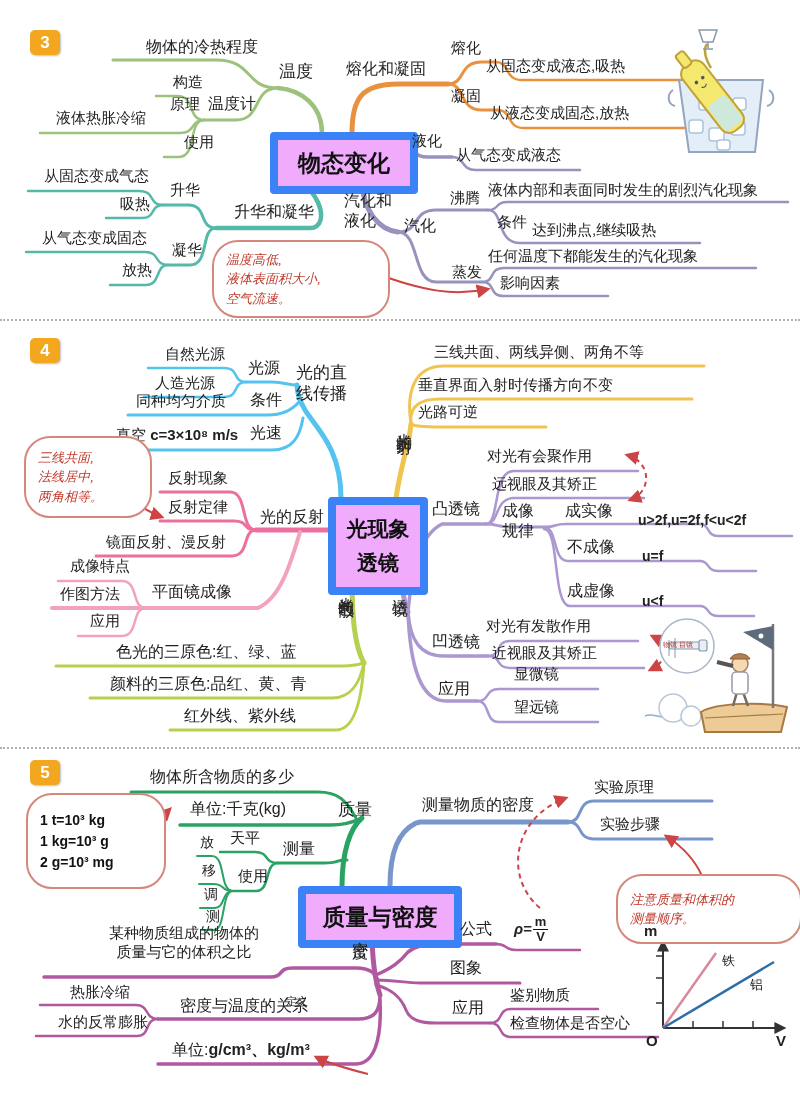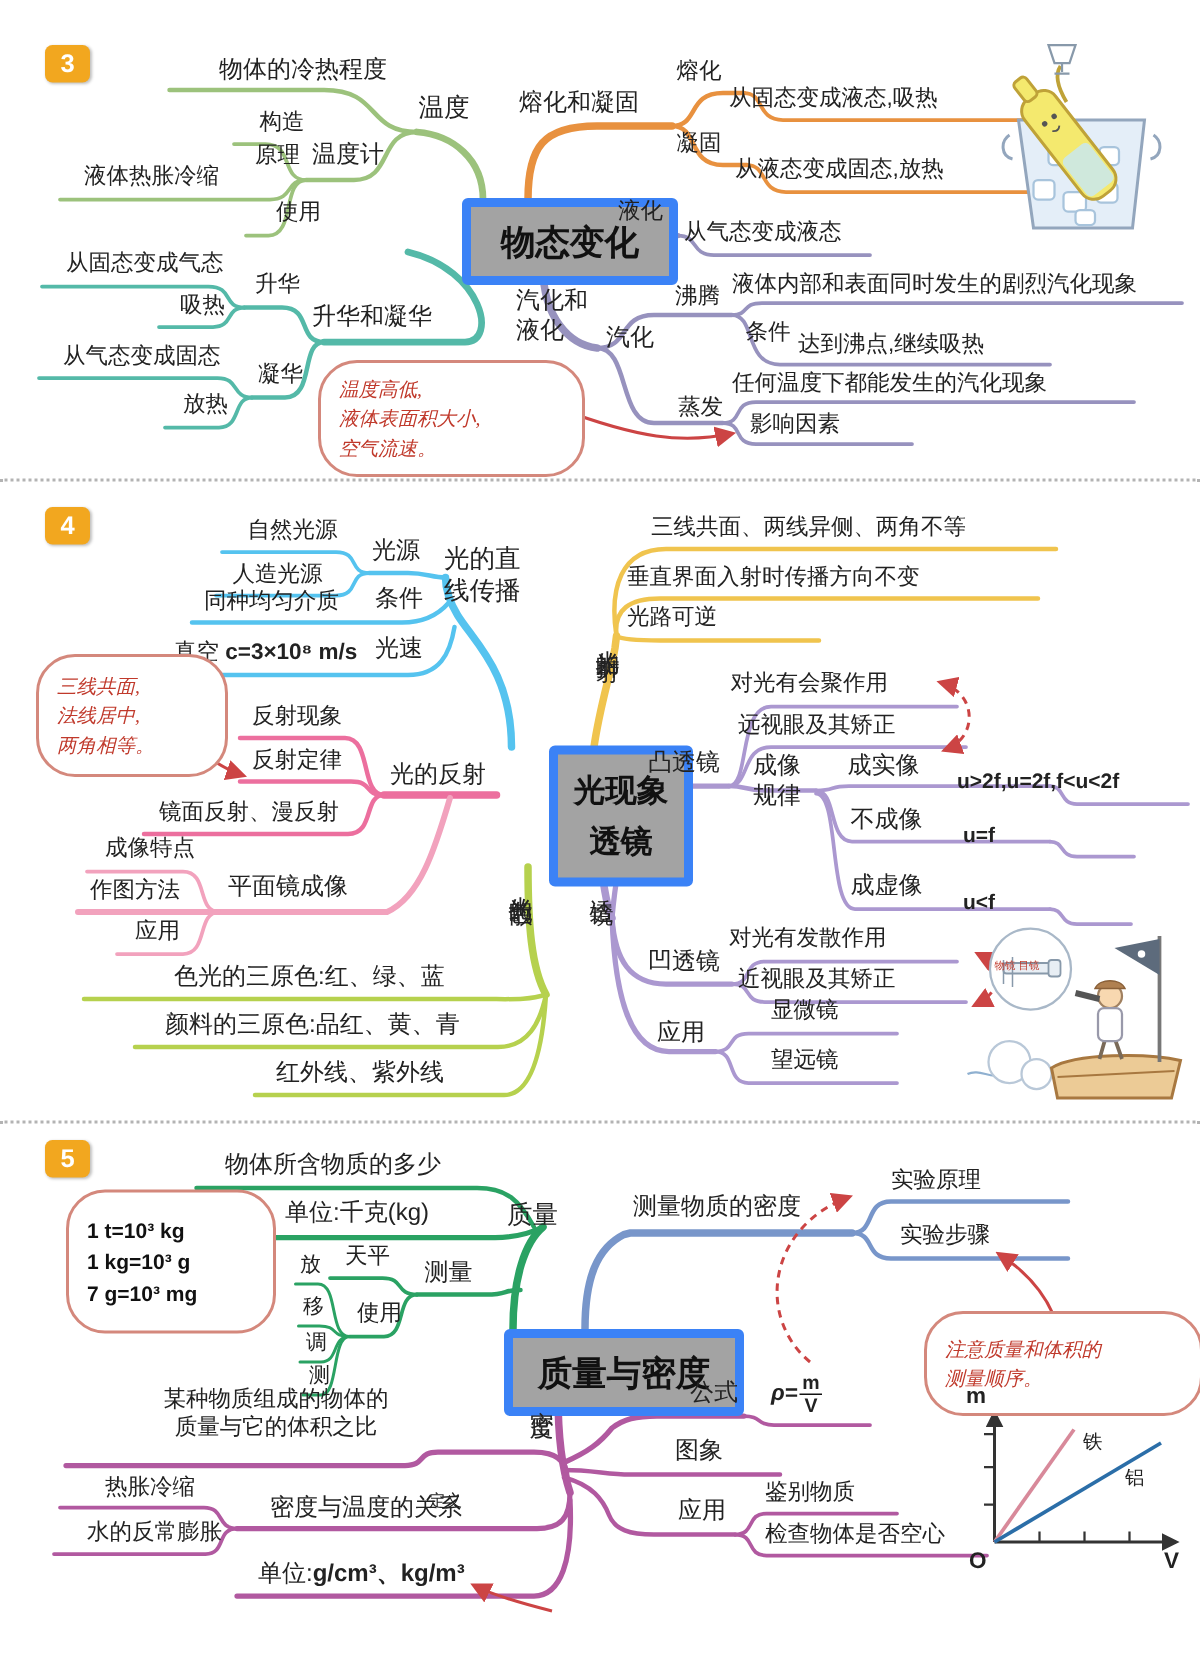--- a/index.html
+++ b/index.html
@@ -1,32 +1,32 @@
 <!DOCTYPE html>
 <html><head>
 <meta charset="utf-8">
 <style>
   html,body{margin:0;padding:0;background:#fff;}
   #page{position:relative;width:800px;height:1114px;background:#fff;overflow:hidden;
         font-family:"Liberation Sans","DejaVu Sans",sans-serif;color:#222;}
   #branches{position:absolute;left:0;top:0;z-index:0;}
   .lbl{position:absolute;white-space:nowrap;z-index:2;line-height:1.25;}
   .vert{writing-mode:vertical-rl;text-orientation:upright;letter-spacing:2px;}
-  .cbox{position:absolute;z-index:2;background:#a3a3a3;border:6px solid #3b82f6;border-radius:4px;
+  .cbox{position:absolute;z-index:2;background:#f0abfc;border:8px solid #3b82f6;border-radius:4px;
         display:flex;flex-direction:column;align-items:center;justify-content:center;
-        font-weight:bold;color:#111;margin-left:38px;}
+        font-weight:bold;color:#111;}
   .badge{position:absolute;z-index:3;background:#f2a71f;color:#fff;font-weight:bold;font-size:17px;
          border-radius:5px;width:30px;height:25px;display:flex;align-items:center;justify-content:center;
          box-shadow:1px 1px 2px rgba(0,0,0,.25);}
   .bubble{position:absolute;z-index:2;border:2px solid #d4887c;border-radius:26px;background:#fff;
           color:#c0392b;font-family:"Liberation Serif","DejaVu Serif",serif;font-style:italic;
           display:flex;flex-direction:column;justify-content:center;align-items:flex-start;
           padding:6px 12px;line-height:1.5;}
   .bubble.black{color:#111;font-style:normal;font-weight:bold;
-          font-family:"Liberation Sans","DejaVu Sans",sans-serif;margin-left:18px;}
+          font-family:"Liberation Sans","DejaVu Sans",sans-serif;}
   .sep{position:absolute;left:0;width:800px;border-top:2px dotted #b3b3b3;z-index:1;}
   .frac{display:inline-flex;flex-direction:column;align-items:center;font-weight:bold;line-height:1.05;font-size:13px;}
   .frac .num{border-bottom:1.5px solid #111;padding:0 2px;}
   b,i{font-style:normal;}
   .formula{font-weight:bold;}
 </style>
 </head>
 <body>
 
 <div id="page">
@@ -247,21 +247,21 @@
   </div>
   <div class="lbl" style="left:404px;top:216px;font-size:16px">汽化</div>
   <div class="lbl" style="left:450px;top:189px;font-size:15px">沸腾</div>
   <div class="lbl" style="left:488px;top:181px;font-size:15px">液体内部和表面同时发生的剧烈汽化现象</div>
   <div class="lbl" style="left:497px;top:213px;font-size:15px">条件</div>
   <div class="lbl" style="left:532px;top:221px;font-size:15px">达到沸点,继续吸热</div>
   <div class="lbl" style="left:452px;top:263px;font-size:15px">蒸发</div>
   <div class="lbl" style="left:488px;top:247px;font-size:15px">任何温度下都能发生的汽化现象</div>
   <div class="lbl" style="left:500px;top:274px;font-size:15px">影响因素</div>
 
-  <div class="lbl" style="left:208px;top:202px;font-size:16px">升华和凝华</div>
+  <div class="lbl" style="left:234px;top:202px;font-size:16px">升华和凝华</div>
   <div class="lbl" style="left:44px;top:167px;font-size:15px">从固态变成气态</div>
   <div class="lbl" style="left:120px;top:195px;font-size:15px">吸热</div>
   <div class="lbl" style="left:170px;top:181px;font-size:15px">升华</div>
   <div class="lbl" style="left:42px;top:229px;font-size:15px">从气态变成固态</div>
   <div class="lbl" style="left:172px;top:241px;font-size:15px">凝华</div>
   <div class="lbl" style="left:122px;top:261px;font-size:15px">放热</div>
 
   <div class="bubble" style="left:212px;top:240px;width:150px;height:62px;font-size:13px">
     <span>温度高低,</span>
     <span>液体表面积大小,</span>
@@ -348,21 +348,21 @@
   <div class="lbl" style="left:283px;top:839px;font-size:16px">测量</div>
   <div class="lbl" style="left:200px;top:834px;font-size:14px">放</div>
   <div class="lbl" style="left:202px;top:862px;font-size:14px">移</div>
   <div class="lbl" style="left:204px;top:886px;font-size:14px">调</div>
   <div class="lbl" style="left:206px;top:908px;font-size:14px">测</div>
   <div class="lbl" style="left:238px;top:867px;font-size:15px">使用</div>
 
   <div class="bubble black" style="left:26px;top:793px;width:112px;height:80px;font-size:14px">
     <span>1 t=10³ kg</span>
     <span>1 kg=10³ g</span>
-    <span>7 g=10³ mg</span>
+    <span>2 g=10³ mg</span>
   </div>
 
   <div class="cbox" style="left:298px;top:886px;width:148px;height:46px;font-size:23px">质量与密度</div>
 
   <div class="lbl" style="left:422px;top:795px;font-size:16px">测量物质的密度</div>
   <div class="lbl" style="left:594px;top:778px;font-size:15px">实验原理</div>
   <div class="lbl" style="left:600px;top:815px;font-size:15px">实验步骤</div>
 
   <div class="bubble" style="left:616px;top:874px;width:158px;height:54px;font-size:13px">
     <span>注意质量和体积的</span>

